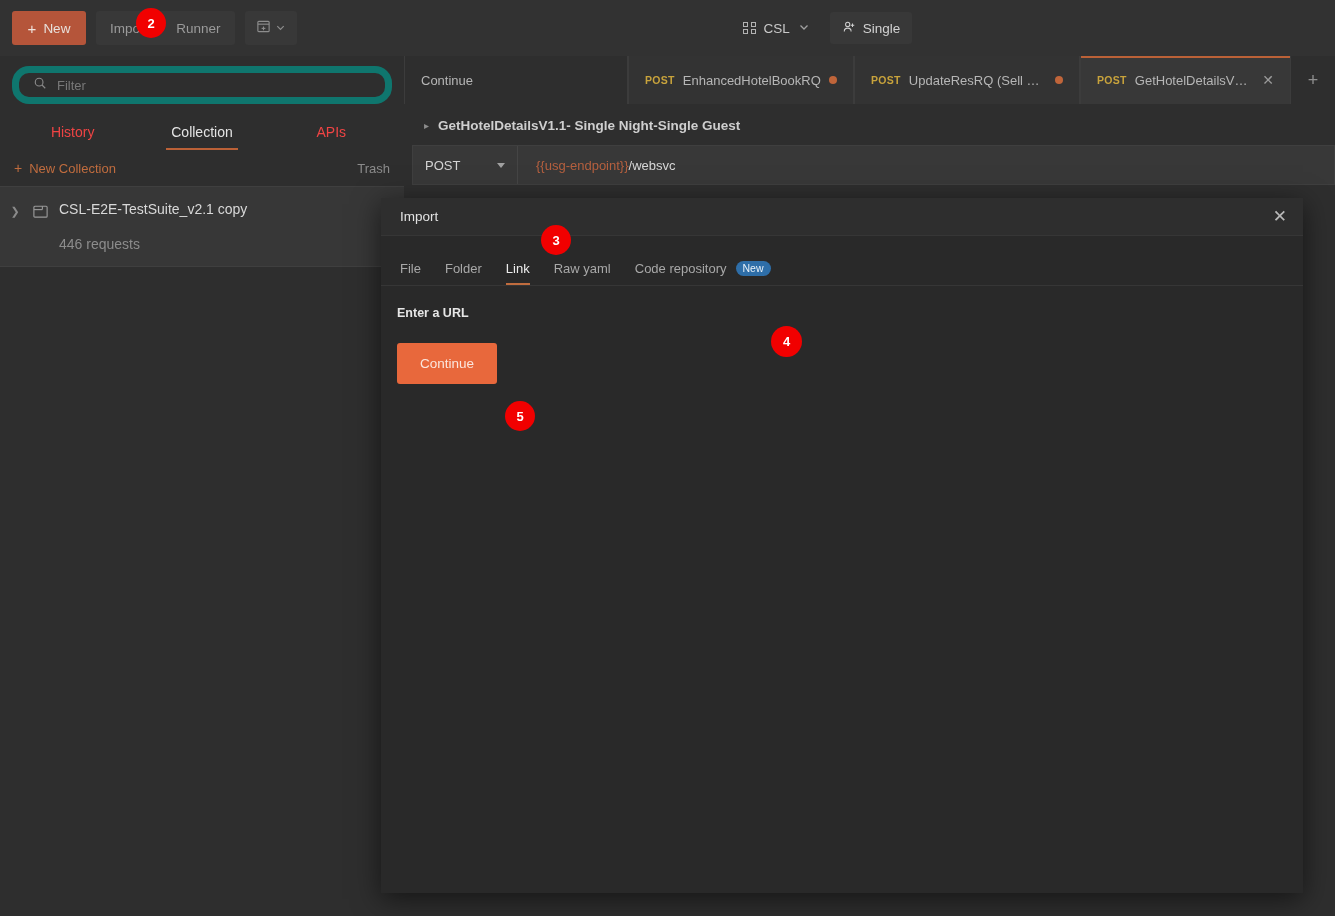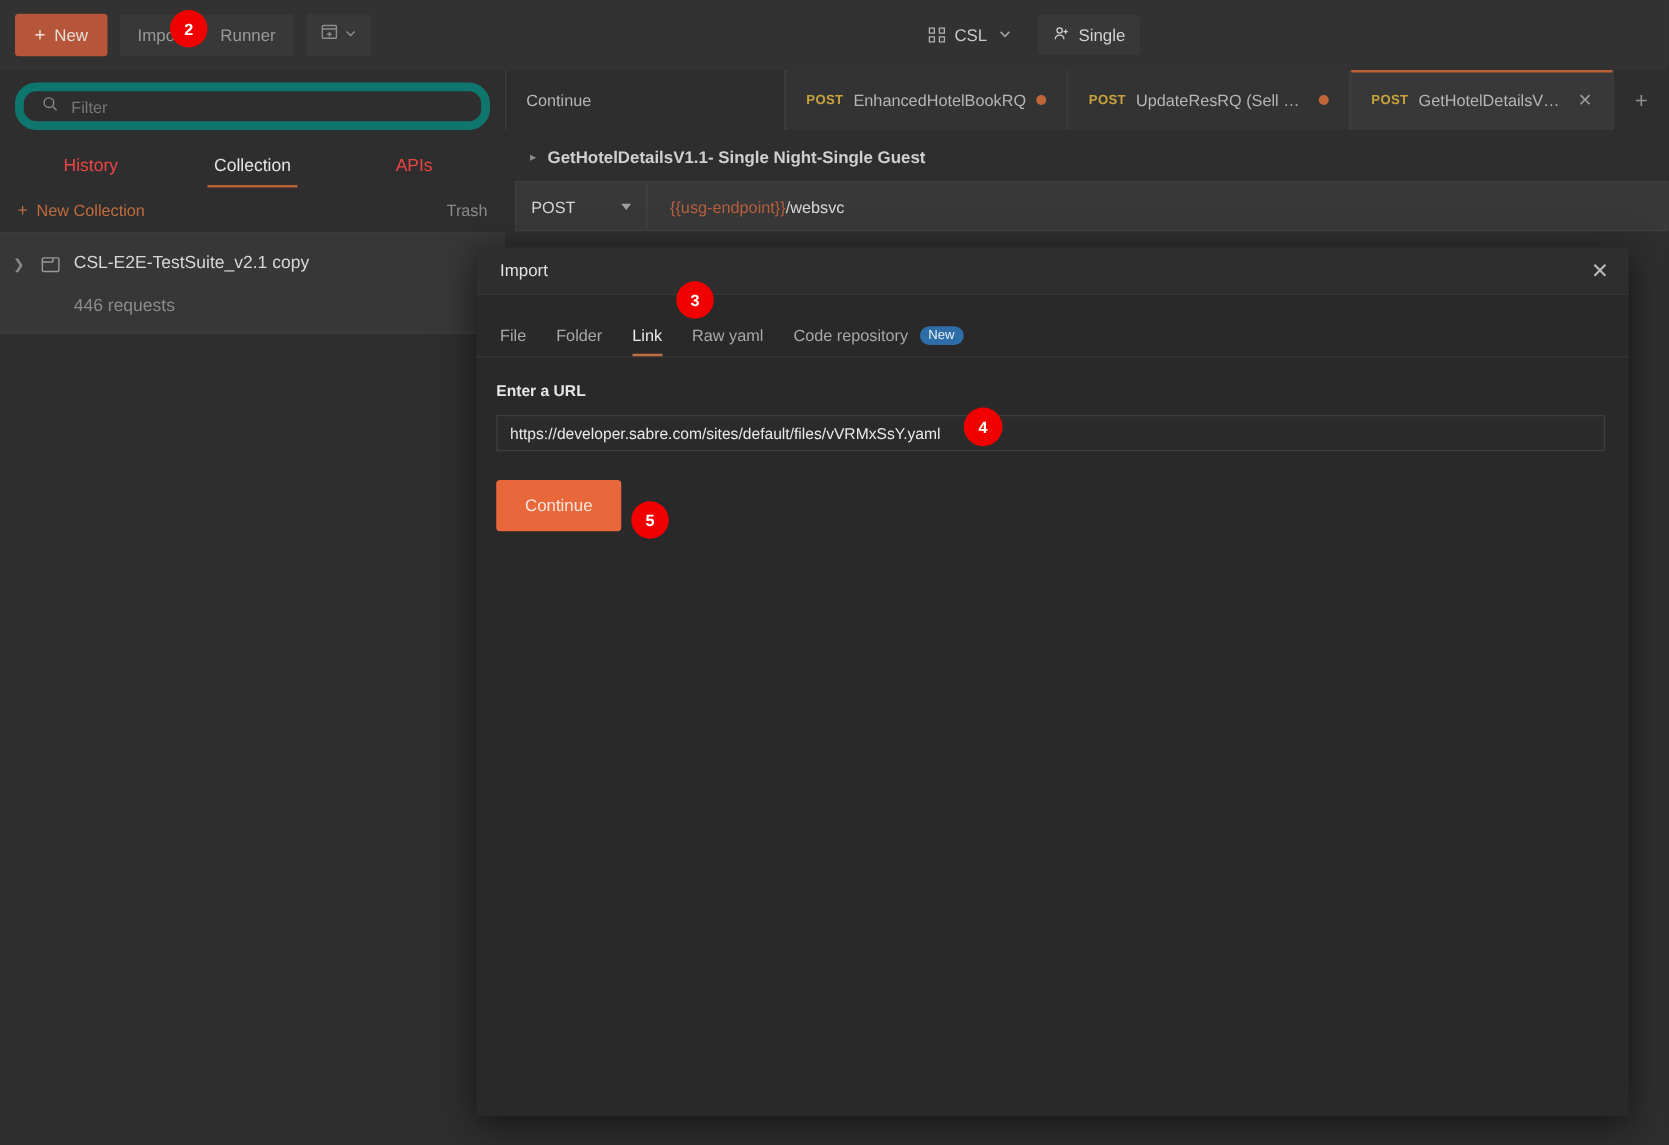--- a/index.html
+++ b/index.html
@@ -396,23 +396,20 @@
         <span>Raw yaml</span>
       </div>
       <div class="mtab">
         <span>Code repository</span>
         <span class="new-badge">New</span>
       </div>
     </div>
 
     <div class="modal-body">
       <div class="field-label">Enter a URL</div>
-      <div class="url-input" title="Enter a URL">
-        <span>https://developer.sabre.com/sites/default/files/vVRMxSsY.yaml</span>
-      </div>
       <div class="continue-btn">
         <span>Continue</span>
       </div>
     </div>
   </div>
 
   <div class="badge b2">2</div>
   <div class="badge b3">3</div>
   <div class="badge b4">4</div>
   <div class="badge b5">5</div>

